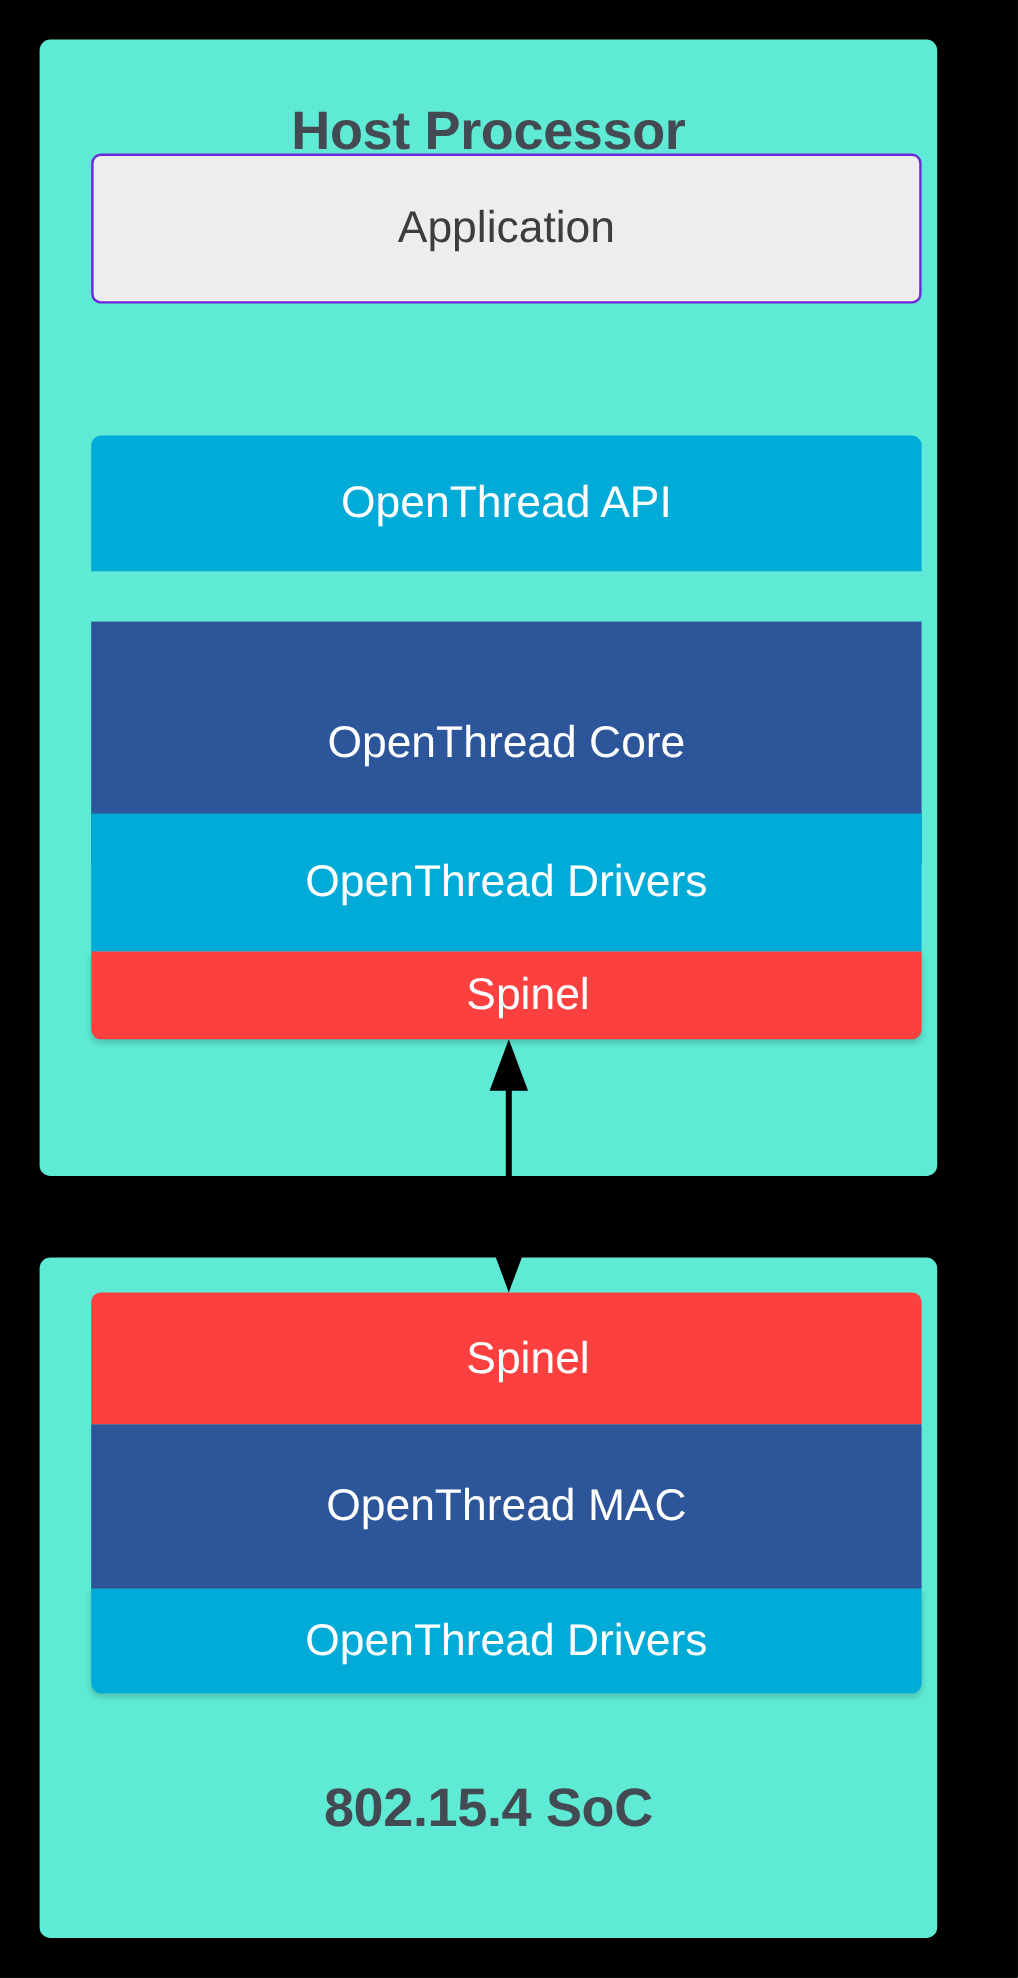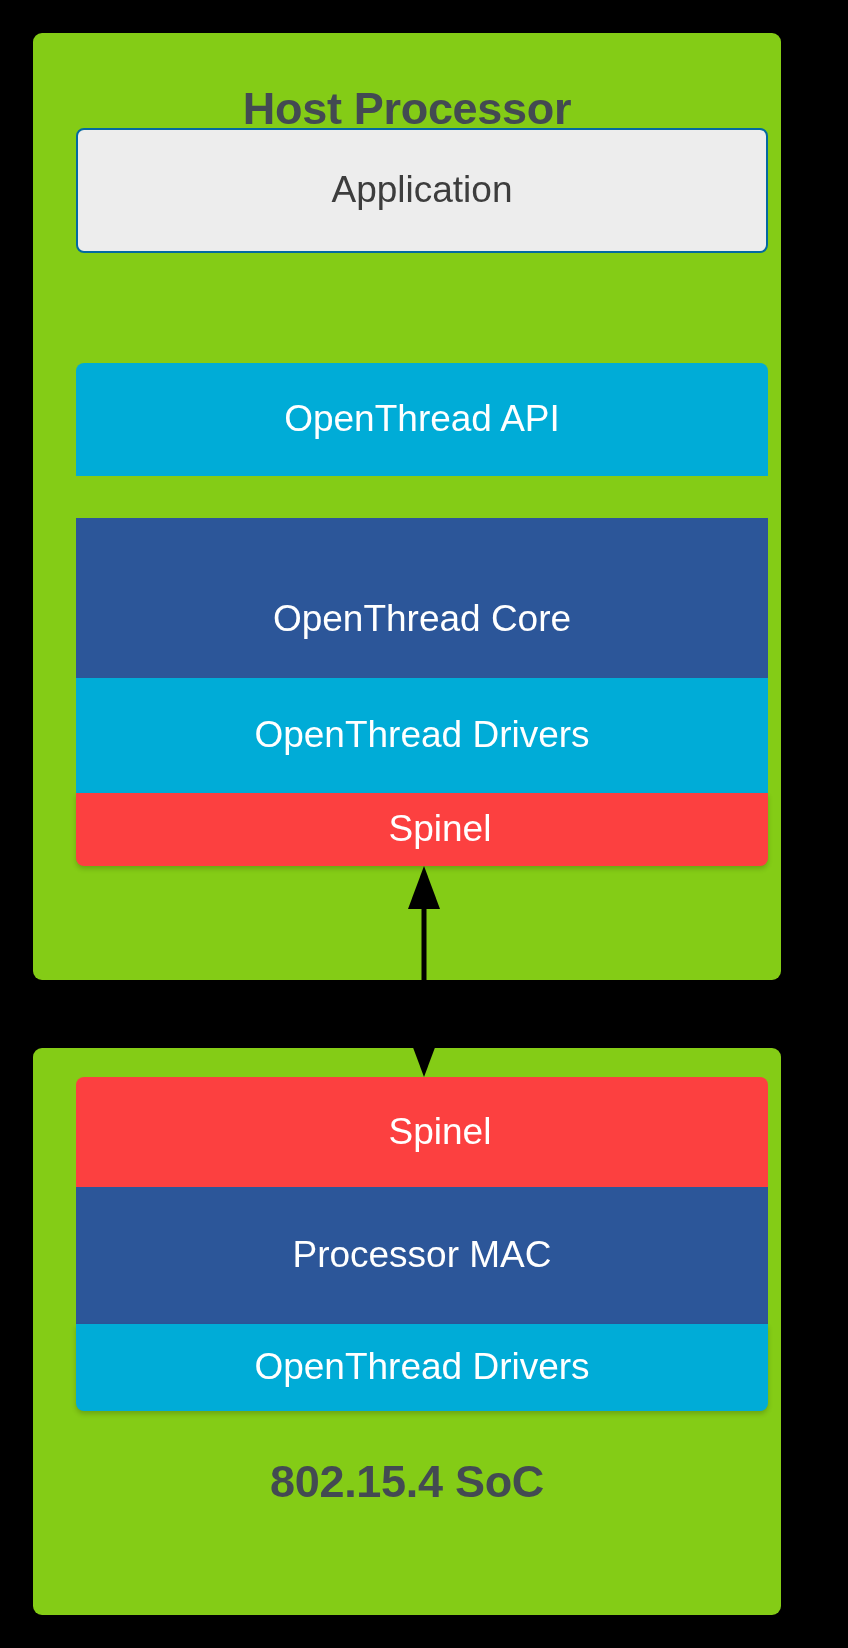--- a/index.html
+++ b/index.html
@@ -21,21 +21,21 @@
     top: 0;
     width: 848px;
     height: 1648px;
     background: #000000;
   }
 
   .panel {
     position: absolute;
     left: 33px;
     width: 748px;
-    background: #84cc16;
+    background: #5eead4;
     border-radius: 9px;
     box-sizing: border-box;
   }
 
   .panel-host {
     top: 33px;
     height: 947px;
   }
 
   .panel-soc {
@@ -54,21 +54,21 @@
     letter-spacing: -0.3px;
     line-height: 1;
     white-space: nowrap;
   }
 
   .panel-host .panel-title {
     top: 53px;
   }
 
   .panel-soc .panel-title {
-    top: 411px;
+    top: 436px;
   }
 
   
   .layer {
     position: absolute;
     left: 43px;
     width: 692px;
     box-sizing: border-box;
     display: flex;
     align-items: center;
@@ -79,21 +79,21 @@
     line-height: 1.05;
     white-space: nowrap;
   }
 
   .layer-shadow {
     box-shadow: 0 3px 5px rgba(0,0,0,0.18);
   }
 
   .layer-gray {
     background: #ededed;
-    border: 2px solid #0369a1;
+    border: 2px solid #6d28d9;
     border-radius: 8px;
     color: #3d3d3d;
   }
 
   .layer-cyan  { background: #00ACD7; }
   .layer-blue  { background: #2C5699; }
   .layer-red   { background: #FC4040; padding-left: 36px; }
 
   .r-top    { border-top-left-radius: 8px;    border-top-right-radius: 8px; }
   .r-bottom { border-bottom-left-radius: 8px; border-bottom-right-radius: 8px; }
@@ -153,21 +153,21 @@
 
   </div>
 
   <div class="panel panel-soc">
 
     <div class="layer layer-red r-top soc-spinel">
       <span>Spinel</span>
     </div>
 
     <div class="layer layer-blue soc-mac">
-      <span>Processor MAC</span>
+      <span>OpenThread MAC</span>
     </div>
 
     <div class="layer layer-cyan r-bottom layer-shadow soc-drivers">
       <span>OpenThread Drivers</span>
     </div>
 
     <div class="panel-title">802.15.4 SoC</div>
 
   </div>
 

